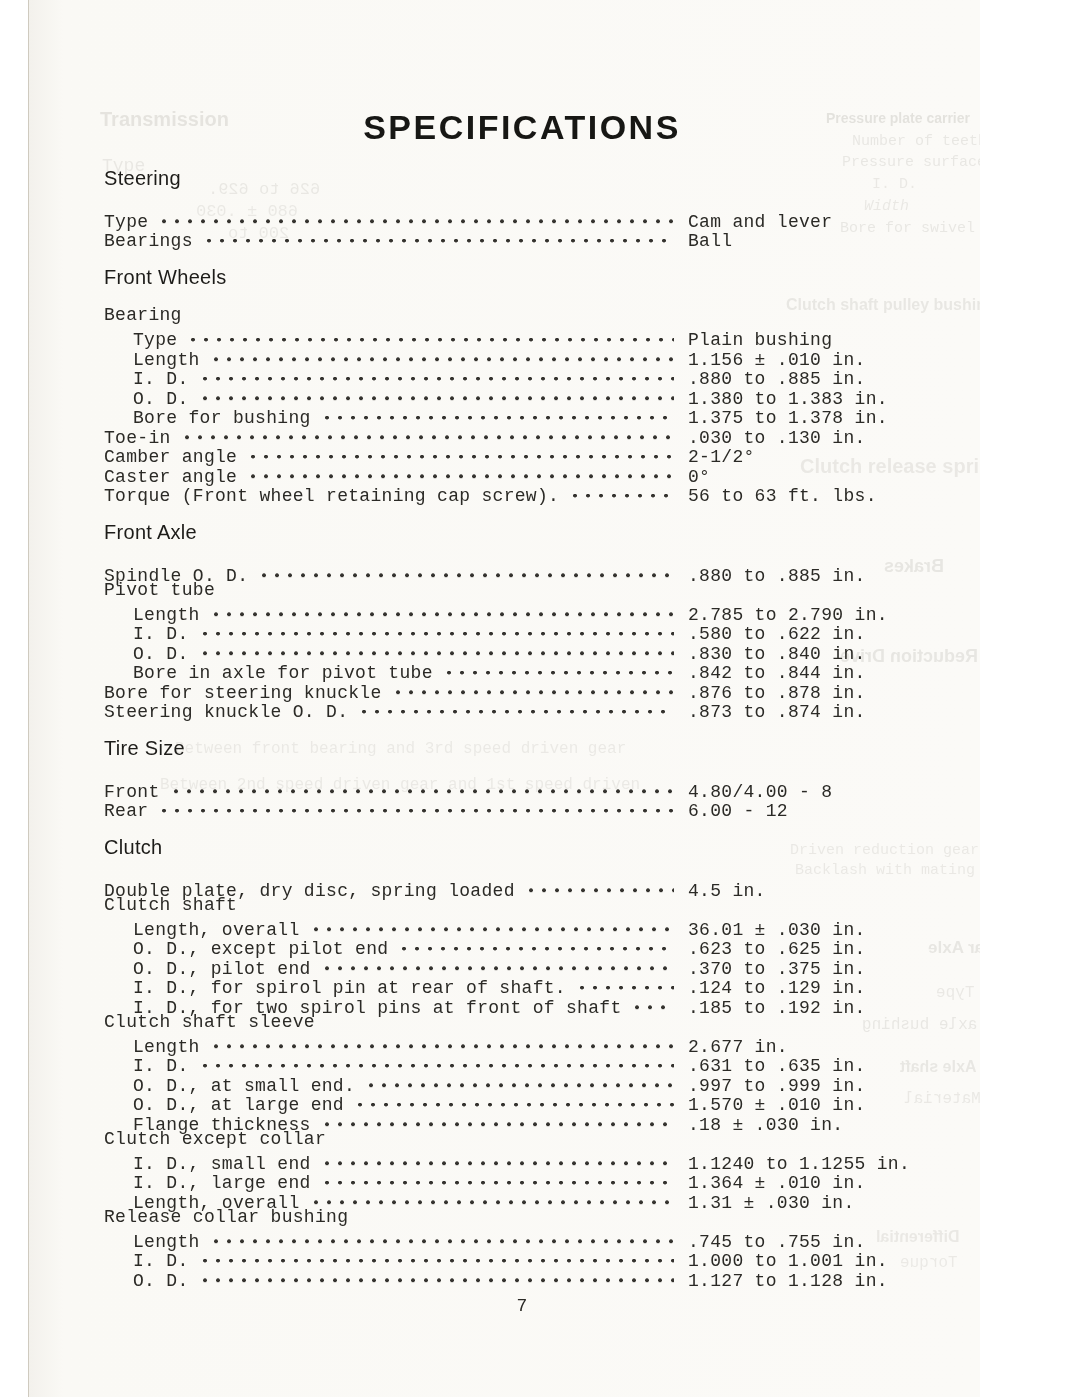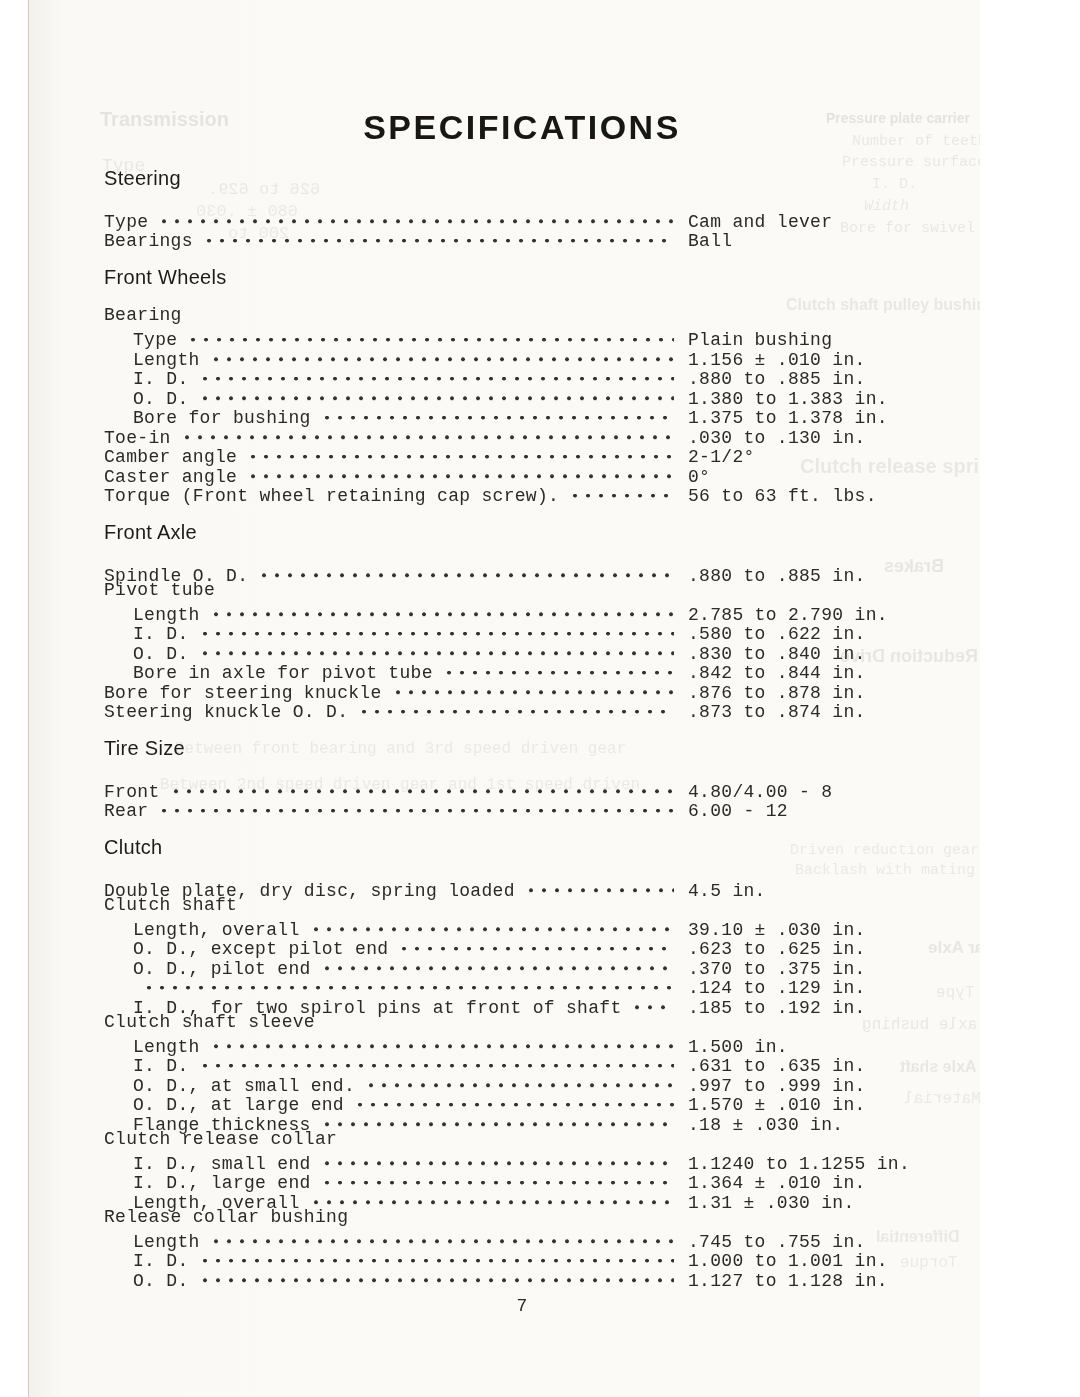--- a/index.html
+++ b/index.html
@@ -197,48 +197,49 @@
               <span class="label">Double plate, dry disc, spring loaded</span>
               <span class="leader"></span>
               <span class="value">4.5 in.</span>
             </div>
             <div class="row">
               <span class="label">Clutch shaft</span>
             </div>
             <div class="row ind">
               <span class="label">Length, overall</span>
               <span class="leader"></span>
-              <span class="value">39.10 ± .030 in.</span>
+              <span class="value">36.01 ± .030 in.</span>
             </div>
             <div class="row ind">
               <span class="label">O. D., except pilot end</span>
               <span class="leader"></span>
               <span class="value">.623 to .625 in.</span>
             </div>
             <div class="row ind">
               <span class="label">O. D., pilot end</span>
               <span class="leader"></span>
               <span class="value">.370 to .375 in.</span>
             </div>
             <div class="row ind">
+              <span class="label">I. D., for spirol pin at rear of shaft.</span>
               <span class="leader"></span>
               <span class="value">.124 to .129 in.</span>
             </div>
             <div class="row ind">
               <span class="label">I. D., for two spirol pins at front of shaft</span>
               <span class="leader"></span>
               <span class="value">.185 to .192 in.</span>
             </div>
             <div class="row">
               <span class="label">Clutch shaft sleeve</span>
             </div>
             <div class="row ind">
               <span class="label">Length</span>
               <span class="leader"></span>
-              <span class="value">1.500 in.</span>
+              <span class="value">2.677 in.</span>
             </div>
             <div class="row ind">
               <span class="label">I. D.</span>
               <span class="leader"></span>
               <span class="value">.631 to .635 in.</span>
             </div>
             <div class="row ind">
               <span class="label">O. D., at small end.</span>
               <span class="leader"></span>
               <span class="value">.997 to .999 in.</span>
@@ -247,21 +248,21 @@
               <span class="label">O. D., at large end</span>
               <span class="leader"></span>
               <span class="value">1.570 ± .010 in.</span>
             </div>
             <div class="row ind">
               <span class="label">Flange thickness</span>
               <span class="leader"></span>
               <span class="value">.18 ± .030 in.</span>
             </div>
             <div class="row">
-              <span class="label">Clutch release collar</span>
+              <span class="label">Clutch except collar</span>
             </div>
             <div class="row ind">
               <span class="label">I. D., small end</span>
               <span class="leader"></span>
               <span class="value">1.1240 to 1.1255 in.</span>
             </div>
             <div class="row ind">
               <span class="label">I. D., large end</span>
               <span class="leader"></span>
               <span class="value">1.364 ± .010 in.</span>

